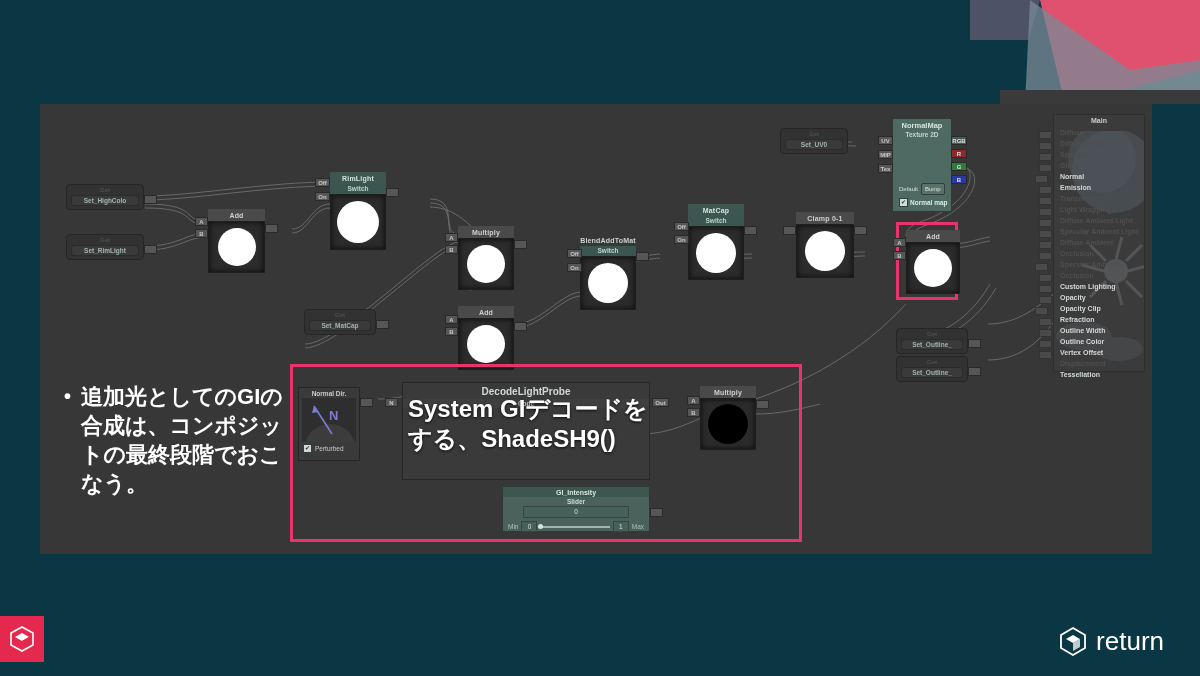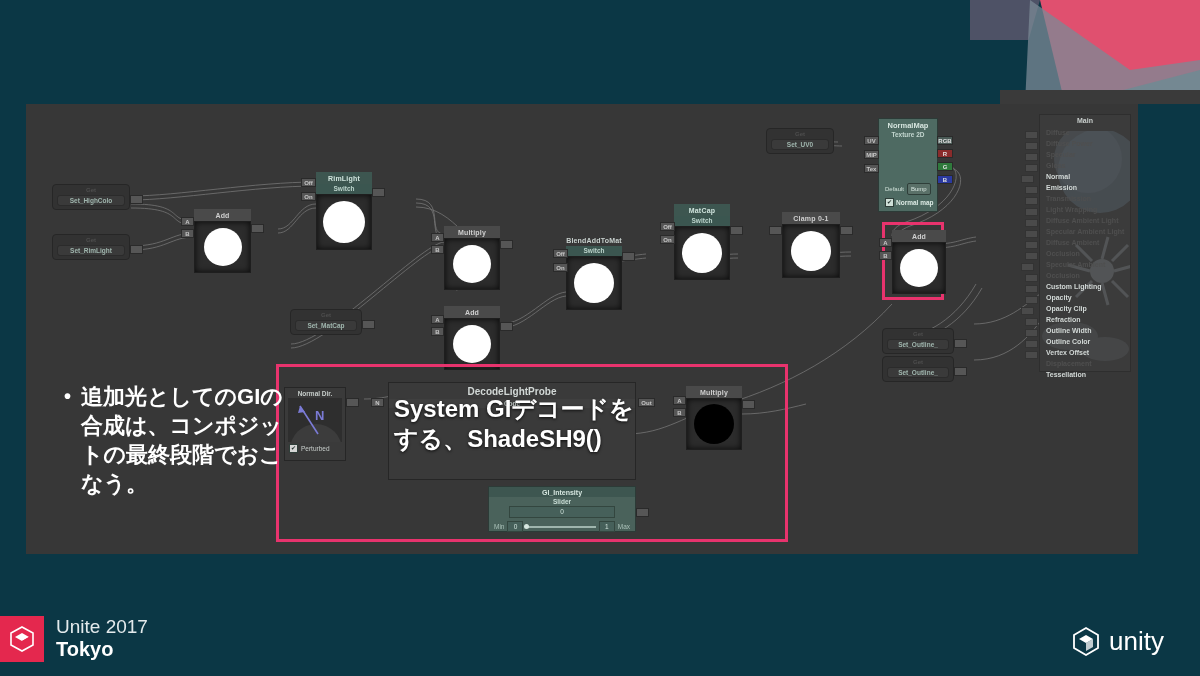--- a/index.html
+++ b/index.html
@@ -18,21 +18,21 @@
 
   
   .title{
     position:absolute;left:64px;top:28px;
     font-size:45px;font-weight:bold;color:#ffffff;
     letter-spacing:-0.5px;white-space:nowrap;
   }
 
   
   .canvas{
-    position:absolute;left:26px;top:104px;width:1112px;height:450px;
+    position:absolute;left:40px;top:104px;width:1112px;height:450px;
     background:#373737;overflow:hidden;
   }
 
   
   .node{position:absolute;box-sizing:border-box;}
   .node-title{
     font-size:7px;font-weight:bold;color:#cfd6d4;text-align:center;
     padding:2px 0 1px;line-height:9px;letter-spacing:0.2px;
   }
   .node-title.green{background:#3d5650;color:#cfe3dc;}
@@ -474,27 +474,23 @@
   </div>
 
   <div class="footer">
     <div class="unitybadge">
       <svg width="26" height="28" viewBox="0 0 26 28">
         <polygon points="13,2 24,8 24,20 13,26 2,20 2,8" fill="none" stroke="#ffffff" stroke-width="1.6"></polygon>
         <polygon points="13,8 20,12 13,16 6,12" fill="#ffffff"></polygon>
         <polygon points="13,16 20,12 20,20 13,24" fill="#e4284e"></polygon>
       </svg>
     </div>
-    <div class="unite">
-      <div class="l1">Unite 2017</div>
-      <div class="l2">Tokyo</div>
-    </div>
     <div class="unitylogo">
       <svg width="30" height="30" viewBox="0 0 30 30">
         <polygon points="15,2 27,9 27,22 15,29 3,22 3,9" fill="none" stroke="#ffffff" stroke-width="1.8"></polygon>
         <polygon points="15,9 22,13 15,17 8,13" fill="#ffffff"></polygon>
         <polygon points="15,17 22,13 22,21 15,25" fill="#ffffff" opacity=".75"></polygon>
       </svg>
-      <span class="txt">unity</span>
+      <span class="txt">return</span>
     </div>
   </div>
 
 </div>
 
 </body></html>

